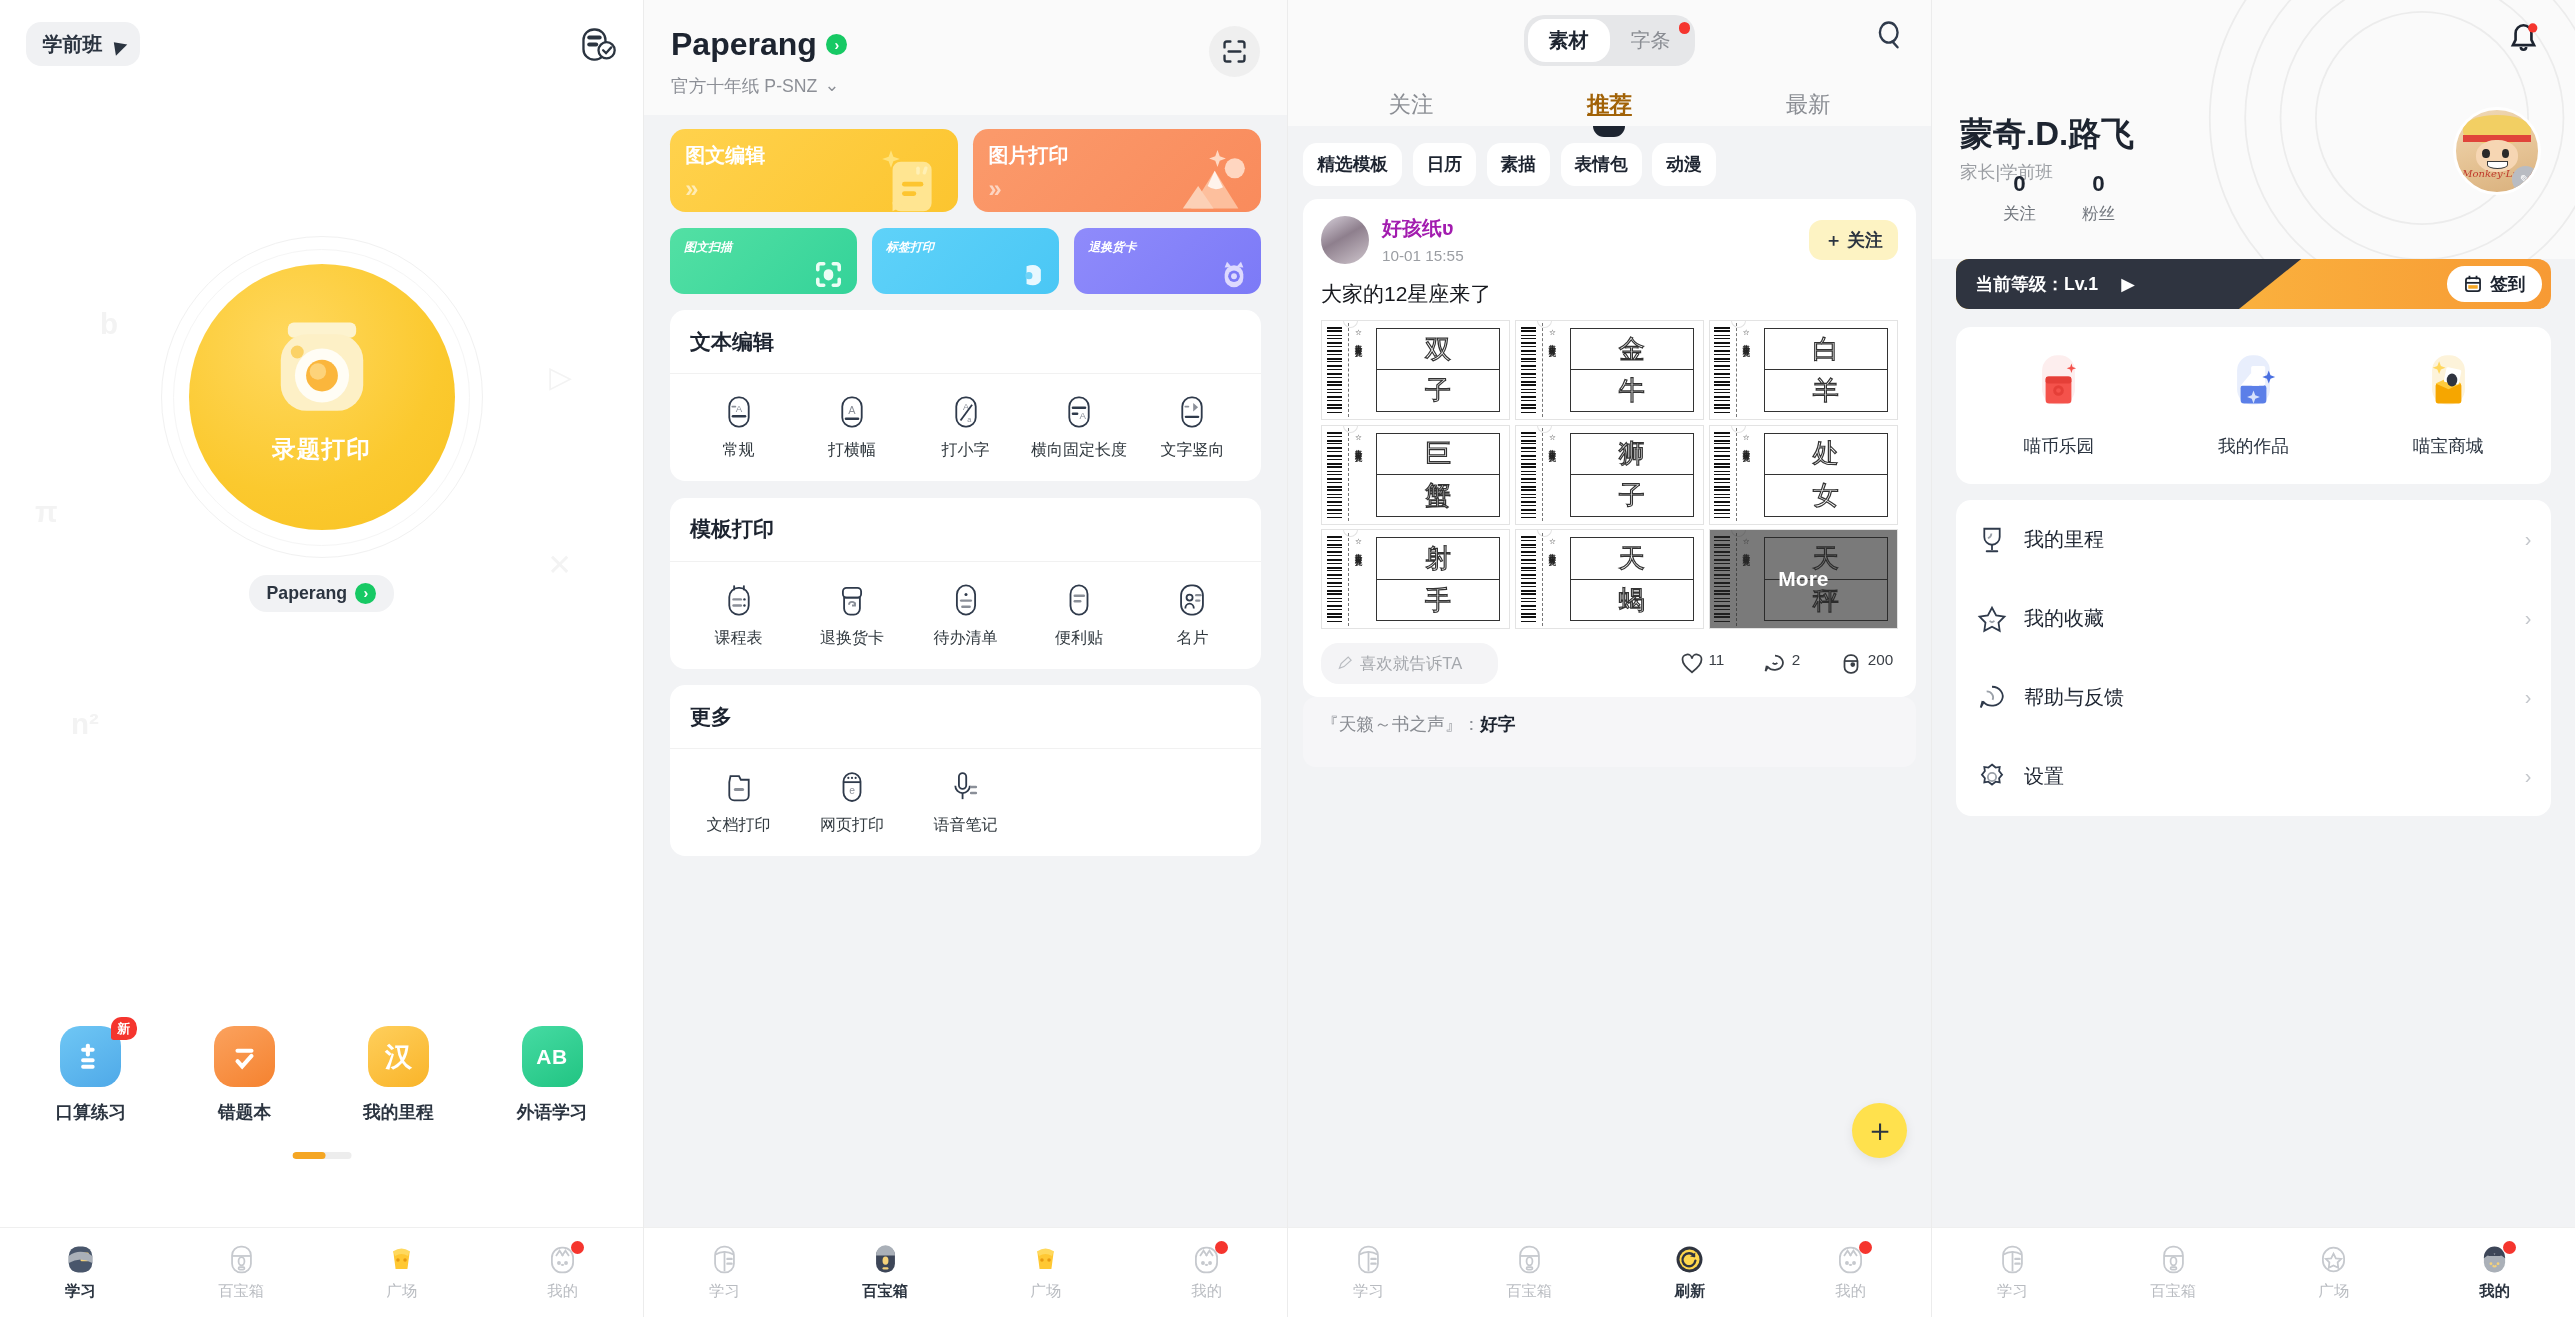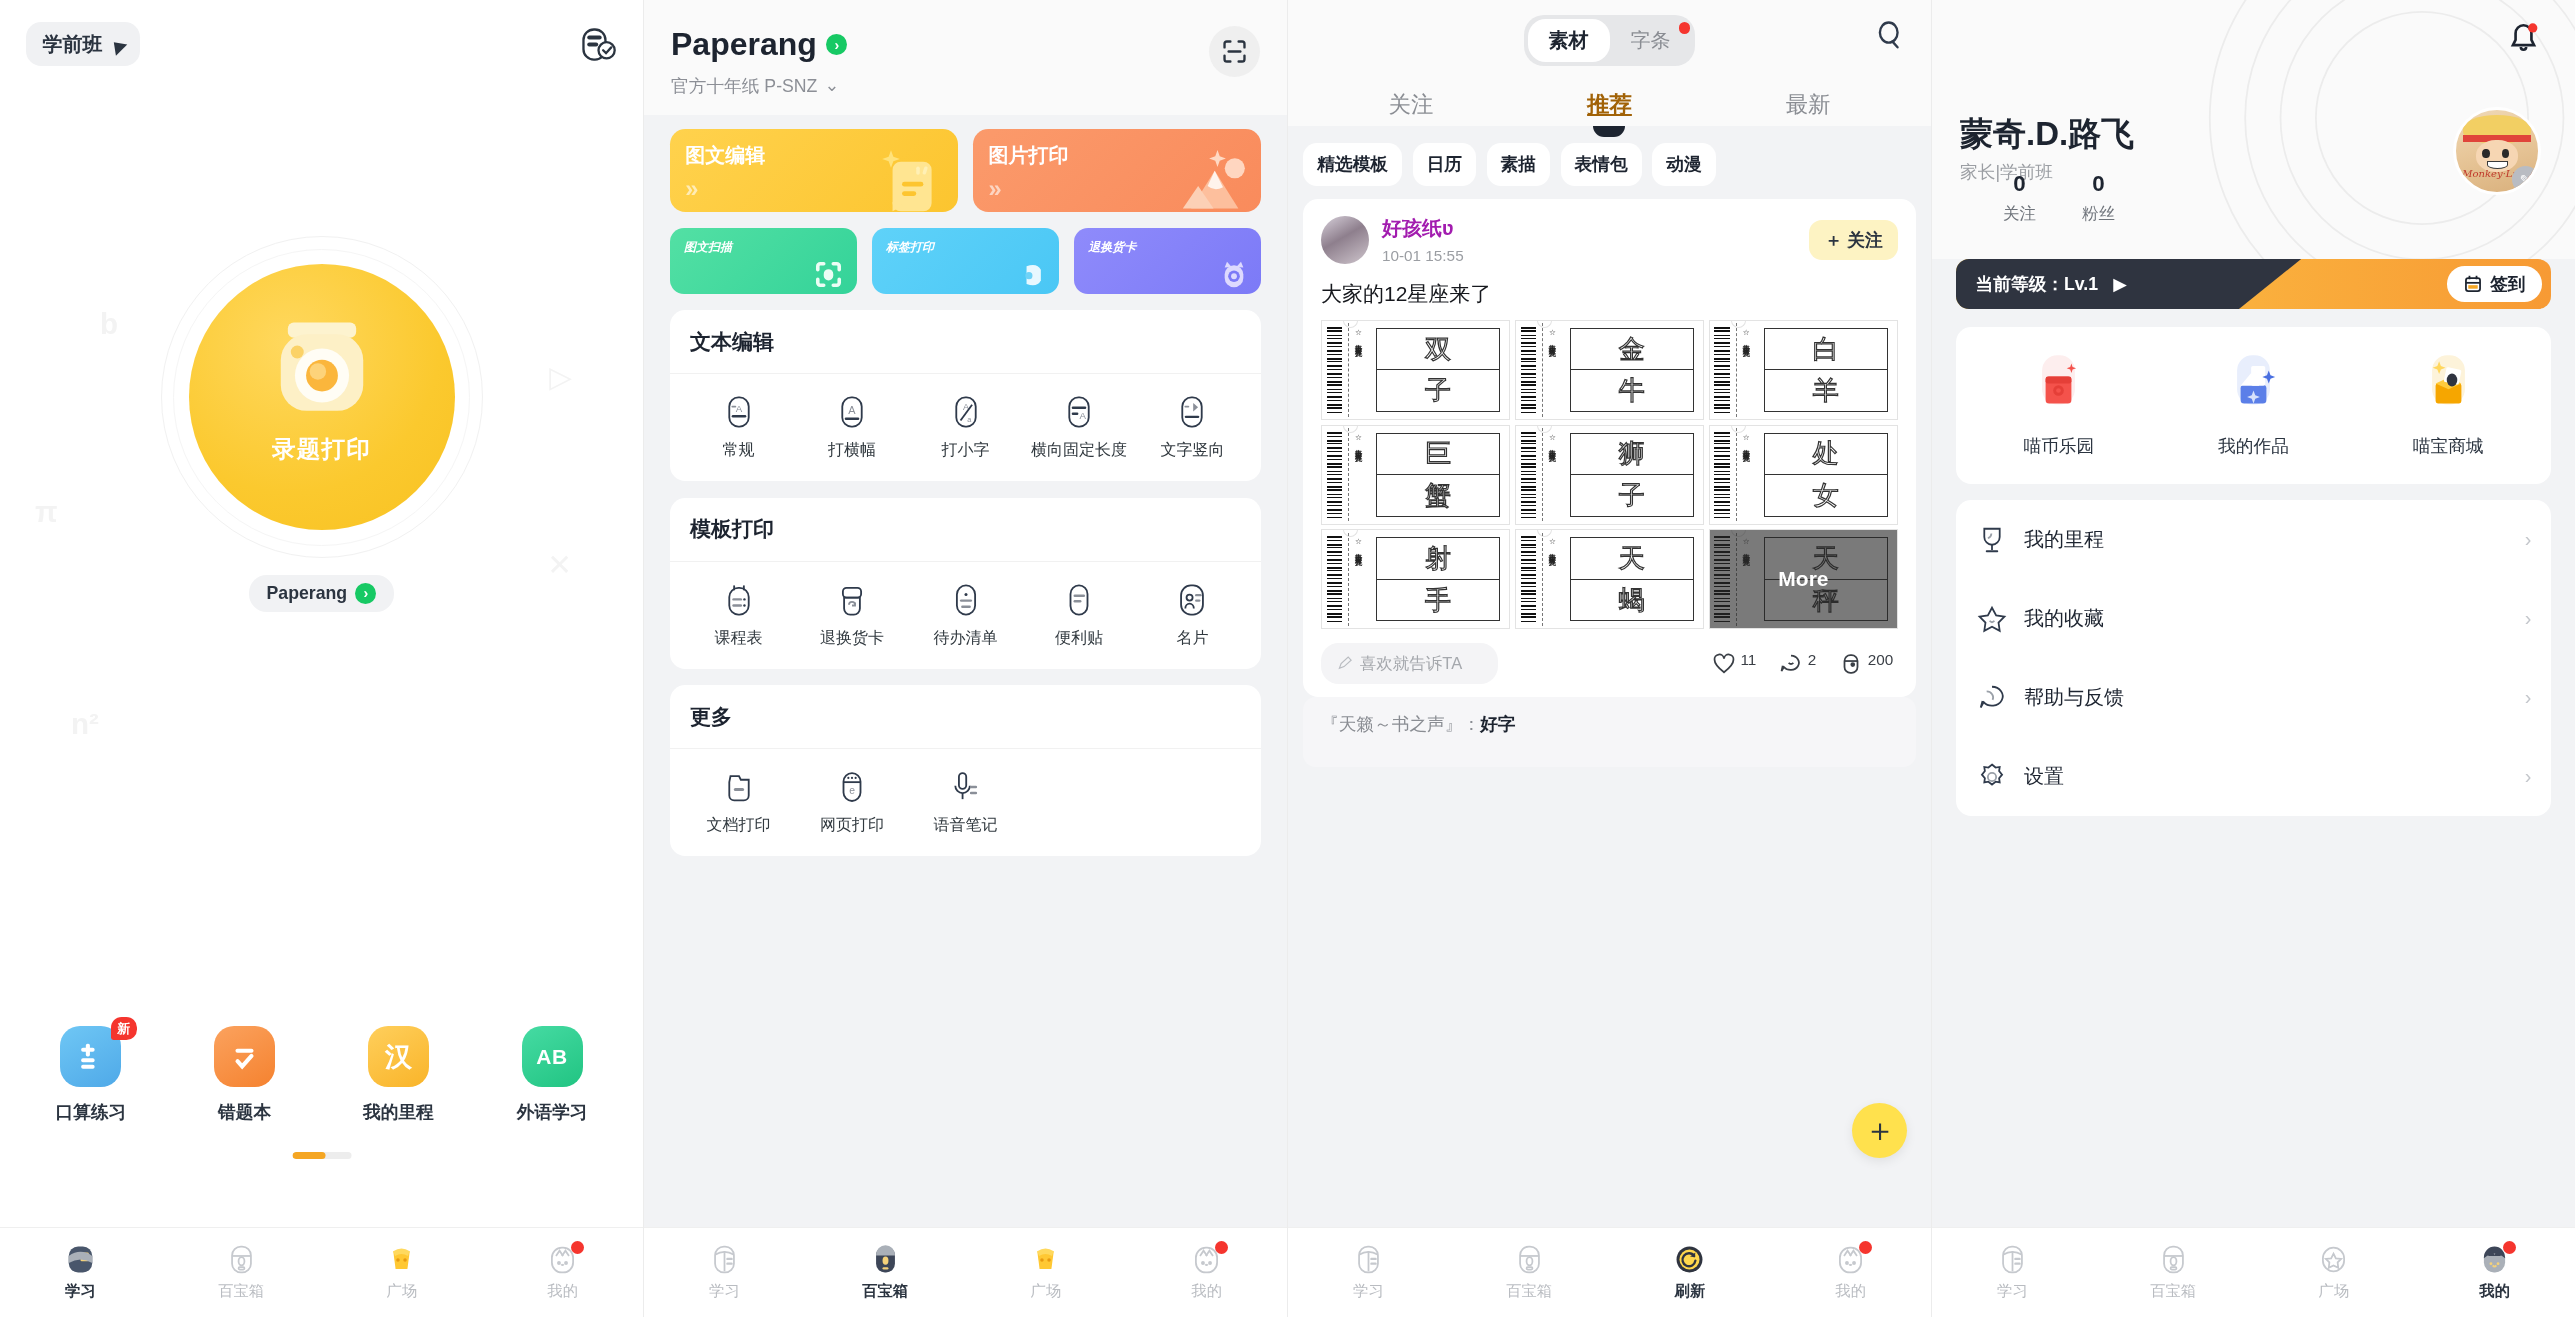--- a/index.html
+++ b/index.html
@@ -135,21 +135,21 @@
     border-bottom:1.2px solid #333; font-family:"DejaVu Serif",serif; }
   .ztile .box b:last-child { border-bottom:none; }
   .ztile .notch { position:absolute; left:21px; top:-7px; width:15.3px;height:14px;
     border-radius:0 0 9.4px 9.4px; background:#fff; border:1.2px solid #e3e3e3; border-top:none;}
   .ztile.more:after { content:""; position:absolute; inset:0; background:rgba(40,40,40,.62); }
   .ztile .morelab { position:absolute; inset:0; display:flex; align-items:center;
     justify-content:center; color:#fff; font-size:21px; font-weight:700; z-index:3; }
   .act-row { display:flex; align-items:center; gap:0; padding:14px 0 13px 0; }
   .say { background:#f4f4f6; border-radius:17.7px; padding:9.4px 16.5px; font-size:16.5px;
     color:#a5a8ad; display:flex; align-items:center; gap:7px; min-width:177px;}
-  .act { margin-left:auto; display:flex; align-items:flex-start; gap:22px; padding-right:4.7px;}
+  .act { margin-left:auto; display:flex; align-items:flex-start; gap:38px; padding-right:4.7px;}
   .act-i { display:flex; align-items:flex-start; gap:3.5px; }
   .act-n { font-size:15.3px; color:#3a3f46; }
   .cmts { background:#f6f6f8; border-radius:13px; margin:0 15.3px; padding:15.3px 17.7px; }
   .cmt { font-size:17.7px; color:#1d2430; margin-bottom:15.3px; }
   .cmt span { color:#8a8d93; }
   .fab { position:absolute; right:23.6px; bottom:159px; width:55px;height:55px;border-radius:50%;
     background:#ffe14d; display:flex; align-items:center; justify-content:center;
     font-size:32px; color:#2b3440; font-weight:300; box-shadow:0 3.5px 10.6px rgba(0,0,0,.08); }
 
   
@@ -179,21 +179,21 @@
   .stat { text-align:center; }
   .stat b { display:block; font-size:22.4px; color:#1d2430; font-weight:700; }
   .stat i { display:block; font-size:16.5px; color:#6f747b; font-style:normal; margin-top:5.9px; }
   .lvl { margin:0 0 0 0; position:relative; height:50px; display:flex; align-items:center; }
   .lvl-dark { position:absolute; left:0; top:0; bottom:0; width:58%;
     background:#2f3440; border-radius:13px 0 0 13px;
     clip-path:polygon(0 0, 100% 0, 82% 100%, 0 100%); }
   .lvl-or { position:absolute; left:0; right:0; top:0; bottom:0;
     background:linear-gradient(90deg,#fdc546,#f79a34); border-radius:13px; z-index:0; }
   .lvl-txt { position:relative; z-index:2; color:#fff; font-size:17.7px; font-weight:600;
-    padding-left:20px; display:flex; align-items:center; gap:15px; }
+    padding-left:20px; display:flex; align-items:center; gap:23px; }
   .sign { position:absolute; right:9.4px; top:7px; bottom:7px; z-index:2;
     background:#fff; border-radius:17.7px; padding:0 16.5px; display:flex; align-items:center;
     gap:7px; font-size:17.7px; font-weight:600; color:#1d2430; }
   .p4-card { background:#fff; border-radius:15.3px; margin:0 23.6px; }
   .p4-tools { display:flex; padding:26px 5.9px 26px 5.9px; }
   .tool { flex:1; display:flex; flex-direction:column; align-items:center; gap:13px; }
   .tool-ico { width:59px;height:68px; }
   .tool-lab { font-size:17.7px; color:#2b3440; }
   .menu { background:#fff; border-radius:15.3px; margin:16.5px 23.6px 0 23.6px; padding:0 20px; }
   .mrow { display:flex; align-items:center; gap:16.5px; height:79px; }

